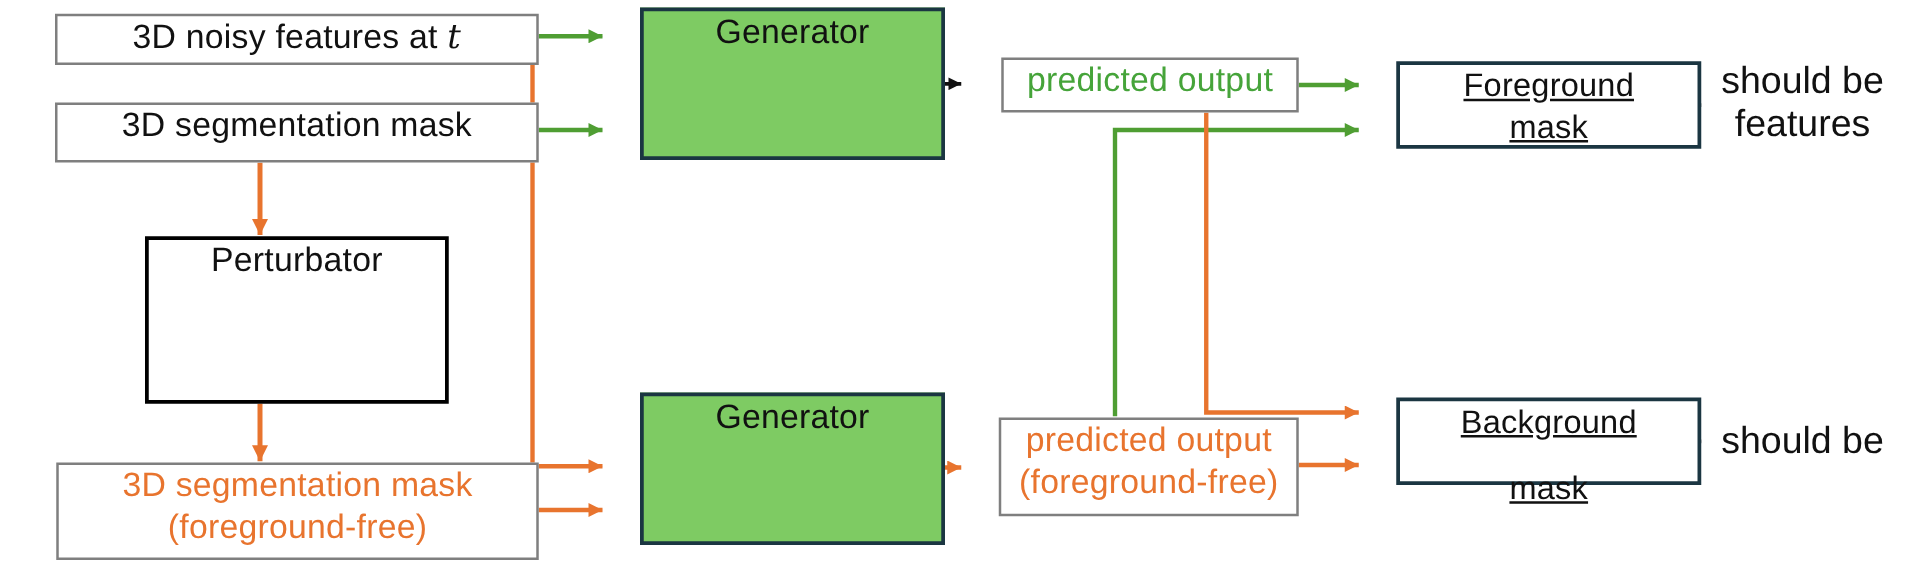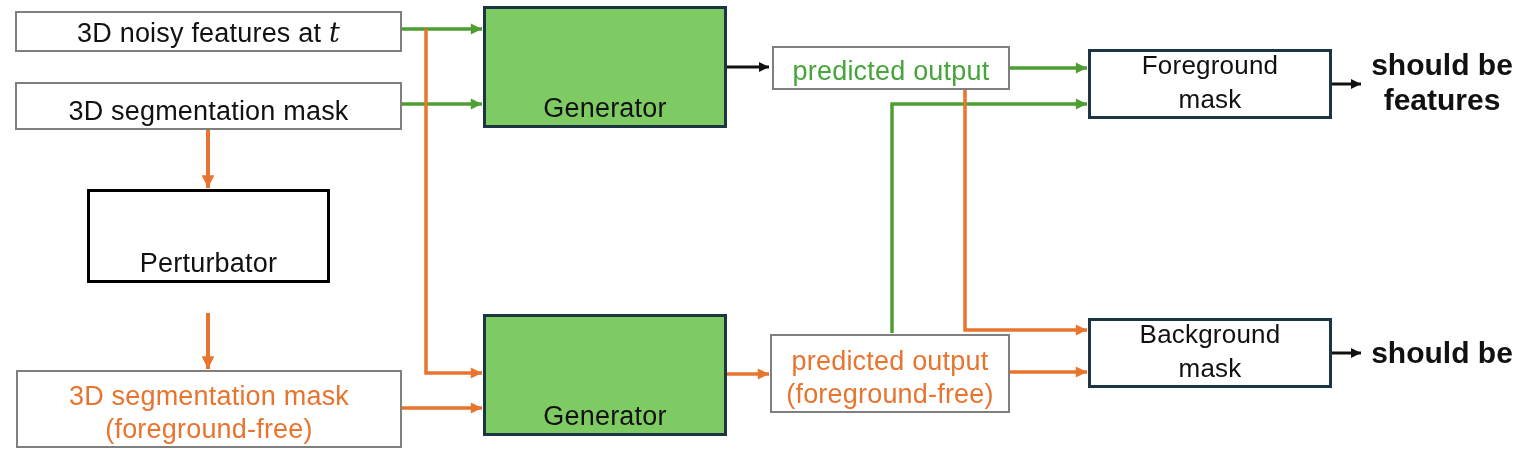--- a/index.html
+++ b/index.html
@@ -18,57 +18,57 @@
     background:#ffffff;
     font-family:"Liberation Sans", sans-serif;
     color:#111;
     overflow:hidden;
   }
   .wires{position:absolute;left:0;top:0;width:1526px;height:459px;z-index:1;}
   .node{
     position:absolute;
     box-sizing:border-box;
     display:flex;flex-direction:column;
-    align-items:center;justify-content:flex-end;
+    align-items:center;justify-content:flex-start;
     text-align:center;
     background:#ffffff;
     z-index:2;
     font-size:27px;
     line-height:1.22;
     letter-spacing:0.2px;
+    margin-left:29px;
   }
   .io-box{border:2px solid var(--gray-border);}
   .solid-black{border:3px solid #000;}
   .gen{
     border:3px solid var(--dark-border);
     background:var(--green-fill);
   }
-  .mask{border:3px solid var(--dark-border);font-size:26px;line-height:1.28;}
+  .mask{border:3px solid var(--dark-border);font-size:26px;line-height:1.28;text-decoration:underline;}
   .green-t{color:var(--green-text);}
   .orange-t{color:var(--orange);}
   .note{
     position:absolute;z-index:2;
     font-size:30px;line-height:1.18;
     display:flex;flex-direction:column;
     align-items:center;justify-content:center;
     text-align:center;
-    font-weight:bold;
   }
   .var{font-style:italic;font-family:"DejaVu Serif", serif;}
   
   #noisy      {left:15px;  top:11px;  width:387px; height:41px;}
   #segmask    {left:15px;  top:82px;  width:387px; height:48px;}
-  #perturb    {left:87px;  top:189px; width:243px; height:94px;}
+  #perturb    {left:87px;  top:189px; width:243px; height:134px;}
   #ffsegmask  {left:16px;  top:370px; width:386px; height:78px;}
   #gentop     {left:483px; top:6px;   width:244px; height:122px;}
   #genbot     {left:483px; top:314px; width:244px; height:122px;}
   #pred       {left:772px; top:46px;  width:238px; height:44px;}
   #predff     {left:770px; top:334px; width:240px; height:79px;}
   #fgmask     {left:1088px;top:49px;  width:244px; height:70px;}
-  #bgmask     {left:1088px;top:318px; width:244px; height:70px;}
+  #bgmask     {left:1088px;top:318px; width:244px; height:70px;gap:20px;}
   #note-diff  {left:1366px;top:46px;  width:152px; height:72px;}
   #note-sim   {left:1366px;top:317px; width:152px; height:72px;}
 </style>
 </head>
 <body>
 
 <div class="canvas">
 
   <svg class="wires" viewBox="0 0 1526 459" fill="none" xmlns="http://www.w3.org/2000/svg">
     <defs>

